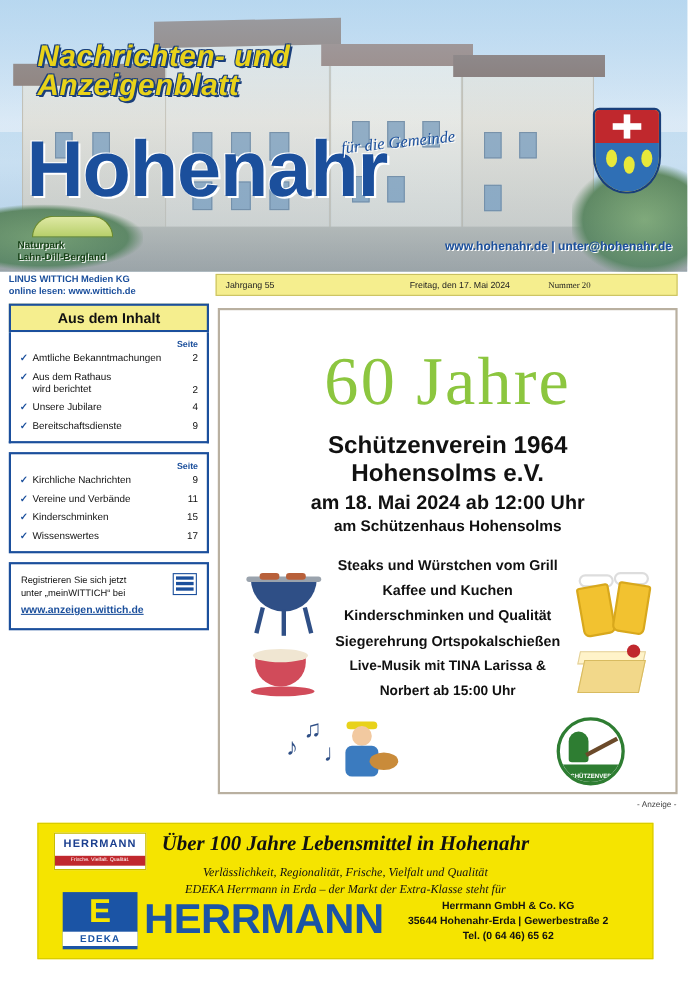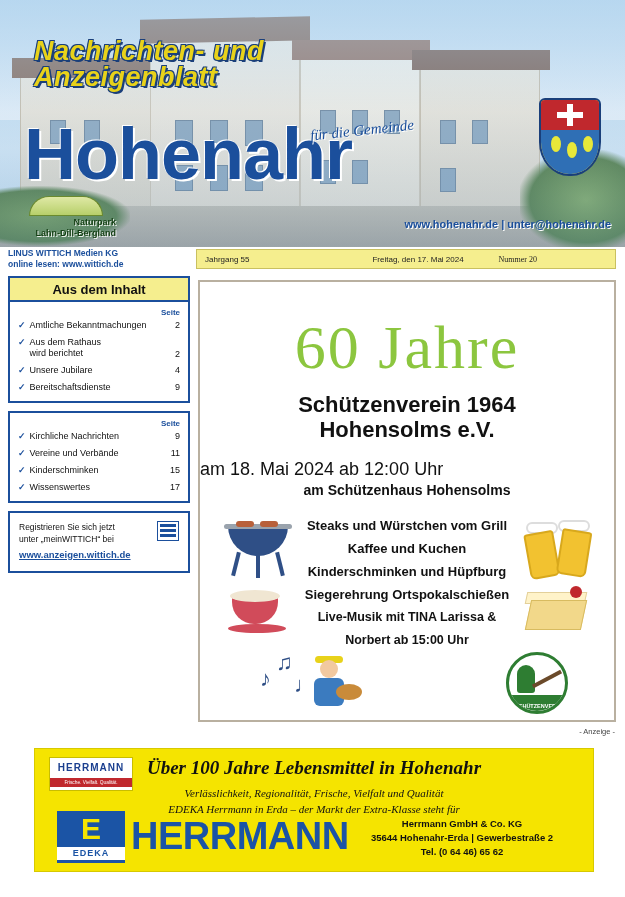--- a/index.html
+++ b/index.html
@@ -66,21 +66,21 @@
   .mh-script {
     position:absolute; left:310px; top:122px; font-size:15px; color:#1b4f9c;
     font-style:italic; font-family:"Liberation Serif", serif; transform:rotate(-6deg);
     text-shadow:1px 1px 0 #fff;
   }
   .mh-url {
     position:absolute; right:14px; top:218px; font-size:11px; font-weight:bold;
     color:#1b4f9c; text-shadow:1px 1px 0 #fff;
   }
   .mh-park {
-    position:absolute; left:16px; top:196px; width:100px; text-align:right;
+    position:absolute; left:16px; top:196px; width:100px; text-align:left;
     font-size:9px; font-weight:bold; color:#143f14; line-height:11px;
     text-shadow:1px 1px 0 rgba(255,255,255,.85);
   }
   .mh-park-arc { width:74px; height:20px; margin:0 auto 1px; border-radius:40px 40px 0 0;
                  background:linear-gradient(#dfe9a5,#b7cf6a); border:1px solid #6b8a2e; }
   
   .crest { position:absolute; right:24px; top:98px; width:62px; height:78px; }
   .crest-shield {
     width:62px; height:78px; background:#f0d43a; border:2px solid #1a3f7a;
     border-radius:6px 6px 30px 30px / 6px 6px 34px 34px; position:relative; overflow:hidden;
@@ -145,21 +145,21 @@
     border:2px solid #b9b0a0; background:#fff;
   }
   .ad-60 {
     text-align:center; color:#8cc63f; font-size:62px; line-height:62px; margin-top:34px;
     font-family:"Liberation Serif", serif; letter-spacing:2px;
   }
   .ad-club {
     text-align:center; color:#111; font-weight:bold; font-size:22px; line-height:25px; margin-top:14px;
   }
   .ad-when {
-    color:#111; font-weight:normal; font-size:18px; line-height:22px; margin-top:16px;
+    text-align:center; color:#111; font-weight:bold; font-size:18px; line-height:22px; margin-top:4px;
   }
   .ad-where {
     text-align:center; color:#111; font-weight:bold; font-size:14px; margin-top:2px;
   }
   .ad-lines { margin-top:16px; text-align:center; color:#111; font-weight:bold; font-size:13px; line-height:23px; }
   .ad-lines .small { font-size:12.5px; }
 
   .ad-grill { position:absolute; left:22px; top:236px; width:72px; height:62px; }
   .grill-bowl { position:absolute; left:6px; top:8px; width:60px; height:30px;
                 background:#2f4f86; border-radius:0 0 30px 30px; }
@@ -385,21 +385,21 @@
     <div class="ad-club">
       <div>Schützenverein 1964</div>
       <div>Hohensolms e.V.</div>
     </div>
     <div class="ad-when">am 18. Mai 2024 ab 12:00 Uhr</div>
     <div class="ad-where">am Schützenhaus Hohensolms</div>
 
     <div class="ad-lines">
       <div>Steaks und Würstchen vom Grill</div>
       <div>Kaffee und Kuchen</div>
-      <div>Kinderschminken und Hüpfburg</div>
+      <div>Kinderschminken und Qualität</div>
       <div>Siegerehrung Ortspokalschießen</div>
       <div class="small">Live-Musik mit TINA Larissa &amp;</div>
       <div class="small">Norbert ab 15:00 Uhr</div>
     </div>
 
     <div class="ad-grill">
       <div class="grill-bowl"></div>
       <div class="grill-grate"></div>
       <div class="saus" style="left:14px;top:3px;"></div>
       <div class="saus" style="left:38px;top:3px;"></div>

